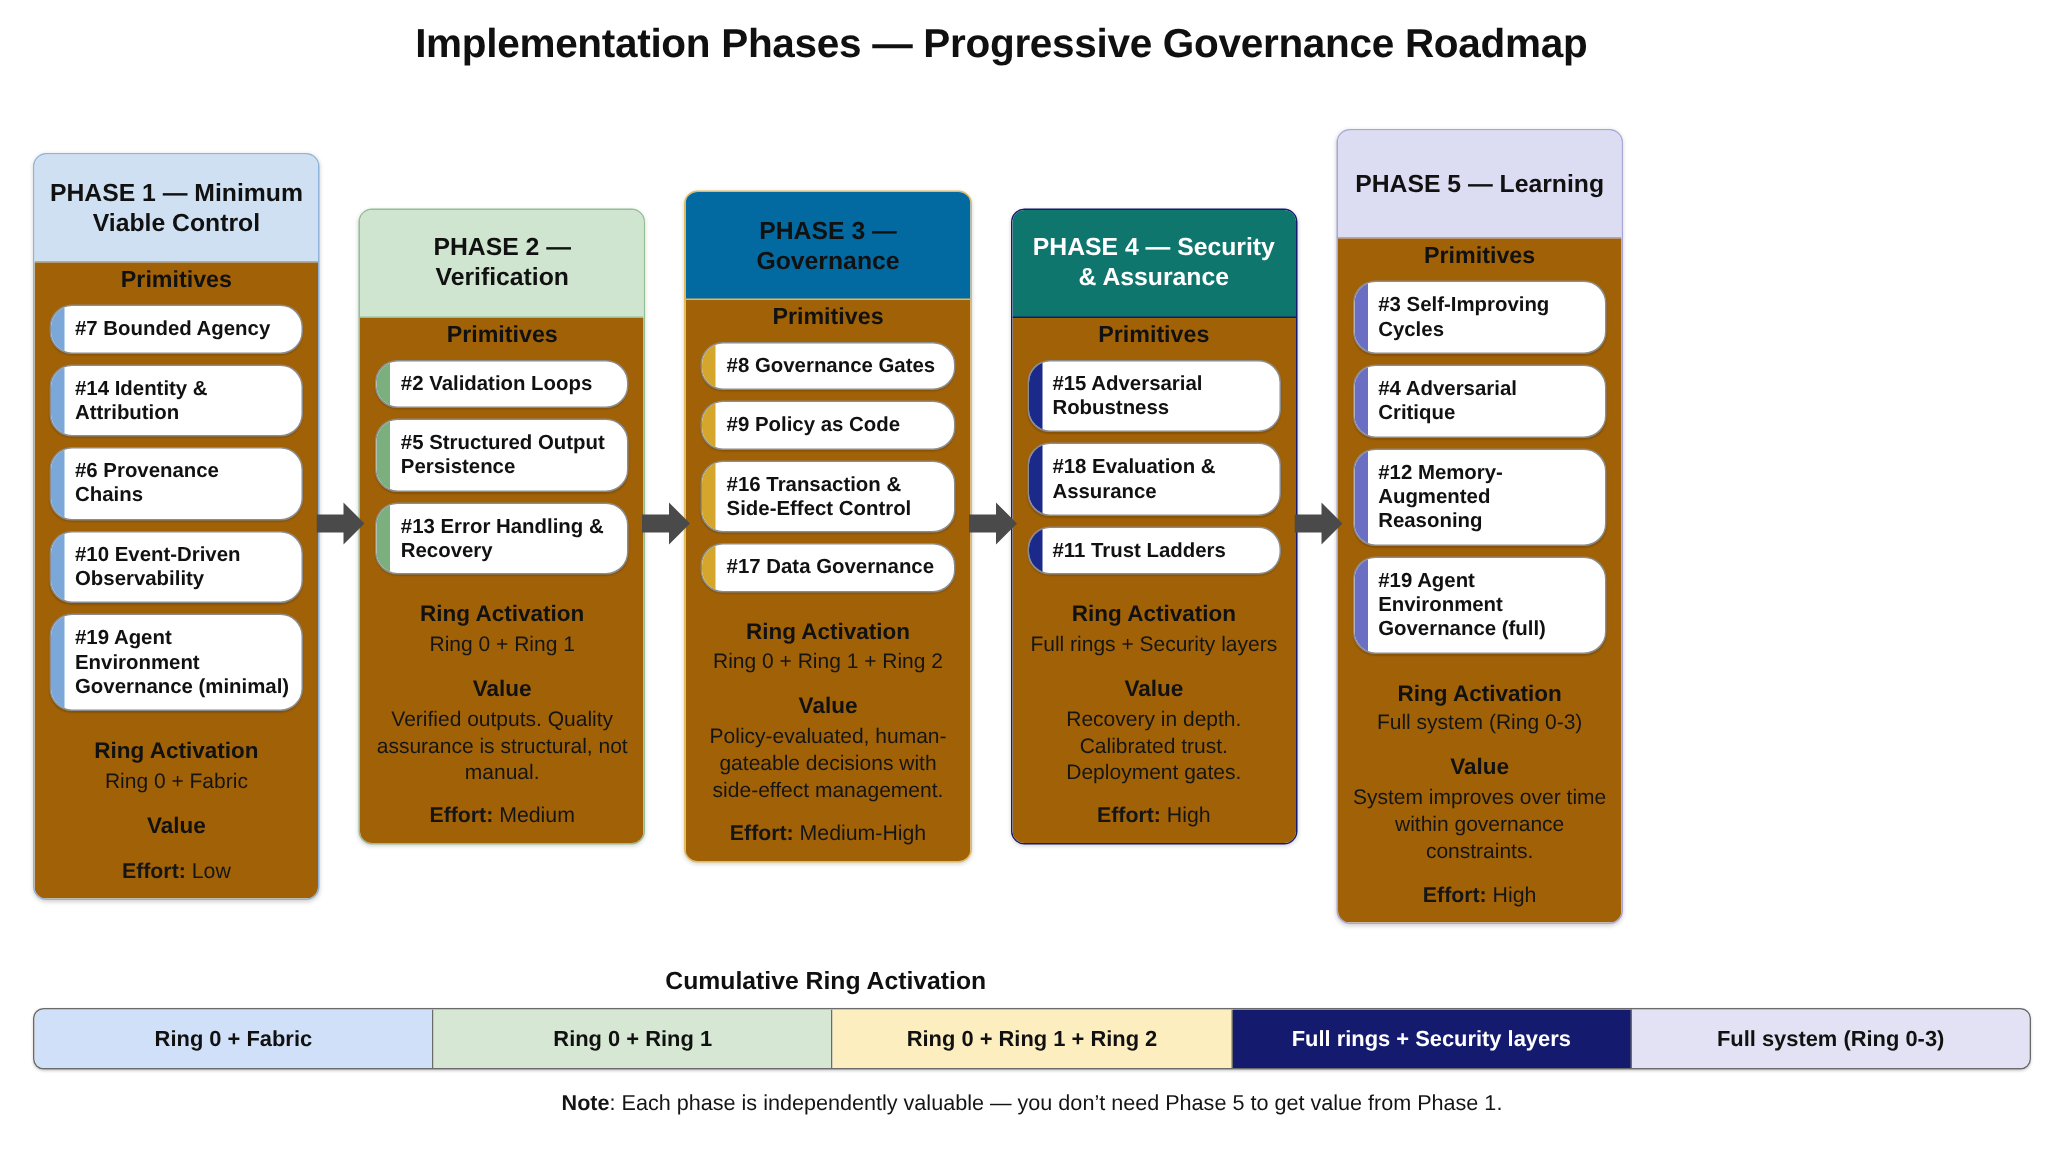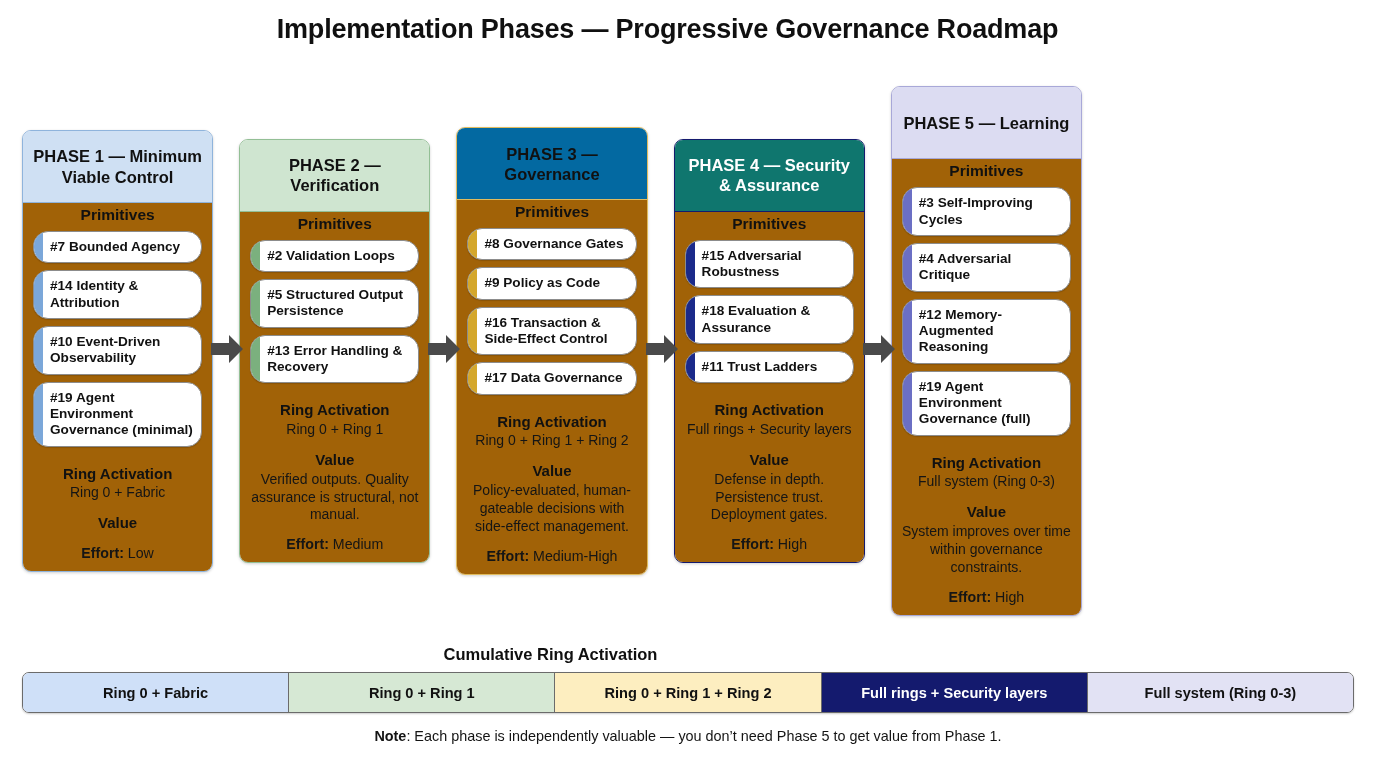--- a/index.html
+++ b/index.html
@@ -129,20 +129,21 @@
   <div class="phase-row" id="phase-row">
       <div class="card" style="border: 1.8px solid rgb(143, 180, 220); box-shadow: rgba(0, 0, 0, 0.18) 0px 1px 3px;">
         <div class="card-head" style="background: rgb(207, 224, 243); color: rgb(17, 17, 17); border-bottom: 1.4px solid rgb(143, 180, 220);">
           <span>PHASE 1 — Minimum Viable Control</span>
         </div>
         <div class="card-body">
           <div class="sec-title">Primitives</div>
           <div class="chips">
             <div class="chip"><span class="accent" style="background: rgb(123, 167, 217);"></span><span>#7 Bounded Agency</span></div>
             <div class="chip"><span class="accent" style="background: rgb(123, 167, 217);"></span><span>#14 Identity &amp; Attribution</span></div>
+            <div class="chip"><span class="accent" style="background: rgb(123, 167, 217);"></span><span>#6 Provenance Chains</span></div>
             <div class="chip"><span class="accent" style="background: rgb(123, 167, 217);"></span><span>#10 Event-Driven Observability</span></div>
             <div class="chip"><span class="accent" style="background: rgb(123, 167, 217);"></span><span>#19 Agent Environment Governance (minimal)</span></div>
           </div>
           <div class="spacer"></div>
           <div class="block">
             <div class="block-h">Ring Activation</div>
             <div class="block-t">Ring 0 + Fabric</div>
           </div>
           <div class="block">
             <div class="block-h">Value</div>
@@ -223,21 +224,21 @@
             <div class="chip"><span class="accent" style="background: rgb(27, 42, 138);"></span><span>#18 Evaluation &amp; Assurance</span></div>
             <div class="chip"><span class="accent" style="background: rgb(27, 42, 138);"></span><span>#11 Trust Ladders</span></div>
           </div>
           <div class="spacer"></div>
           <div class="block">
             <div class="block-h">Ring Activation</div>
             <div class="block-t">Full rings + Security layers</div>
           </div>
           <div class="block">
             <div class="block-h">Value</div>
-            <div class="block-t">Defense in depth. Persistence trust. Deployment gates.</div>
+            <div class="block-t">Recovery in depth. Calibrated trust. Deployment gates.</div>
           </div>
           <div class="effort"><b>Effort:</b><span> High</span></div>
         </div>
       </div>
       <div class="card-gap">
         <svg class="arrow" viewBox="0 0 32 30">
           <path d="M0 9 L18 9 L18 1 L32 15 L18 29 L18 21 L0 21 Z" fill="#4a4a4a"></path>
         </svg>
       </div>
       <div class="card" style="border: 1.8px solid rgb(168, 168, 216); box-shadow: rgba(0, 0, 0, 0.18) 0px 1px 3px;">

